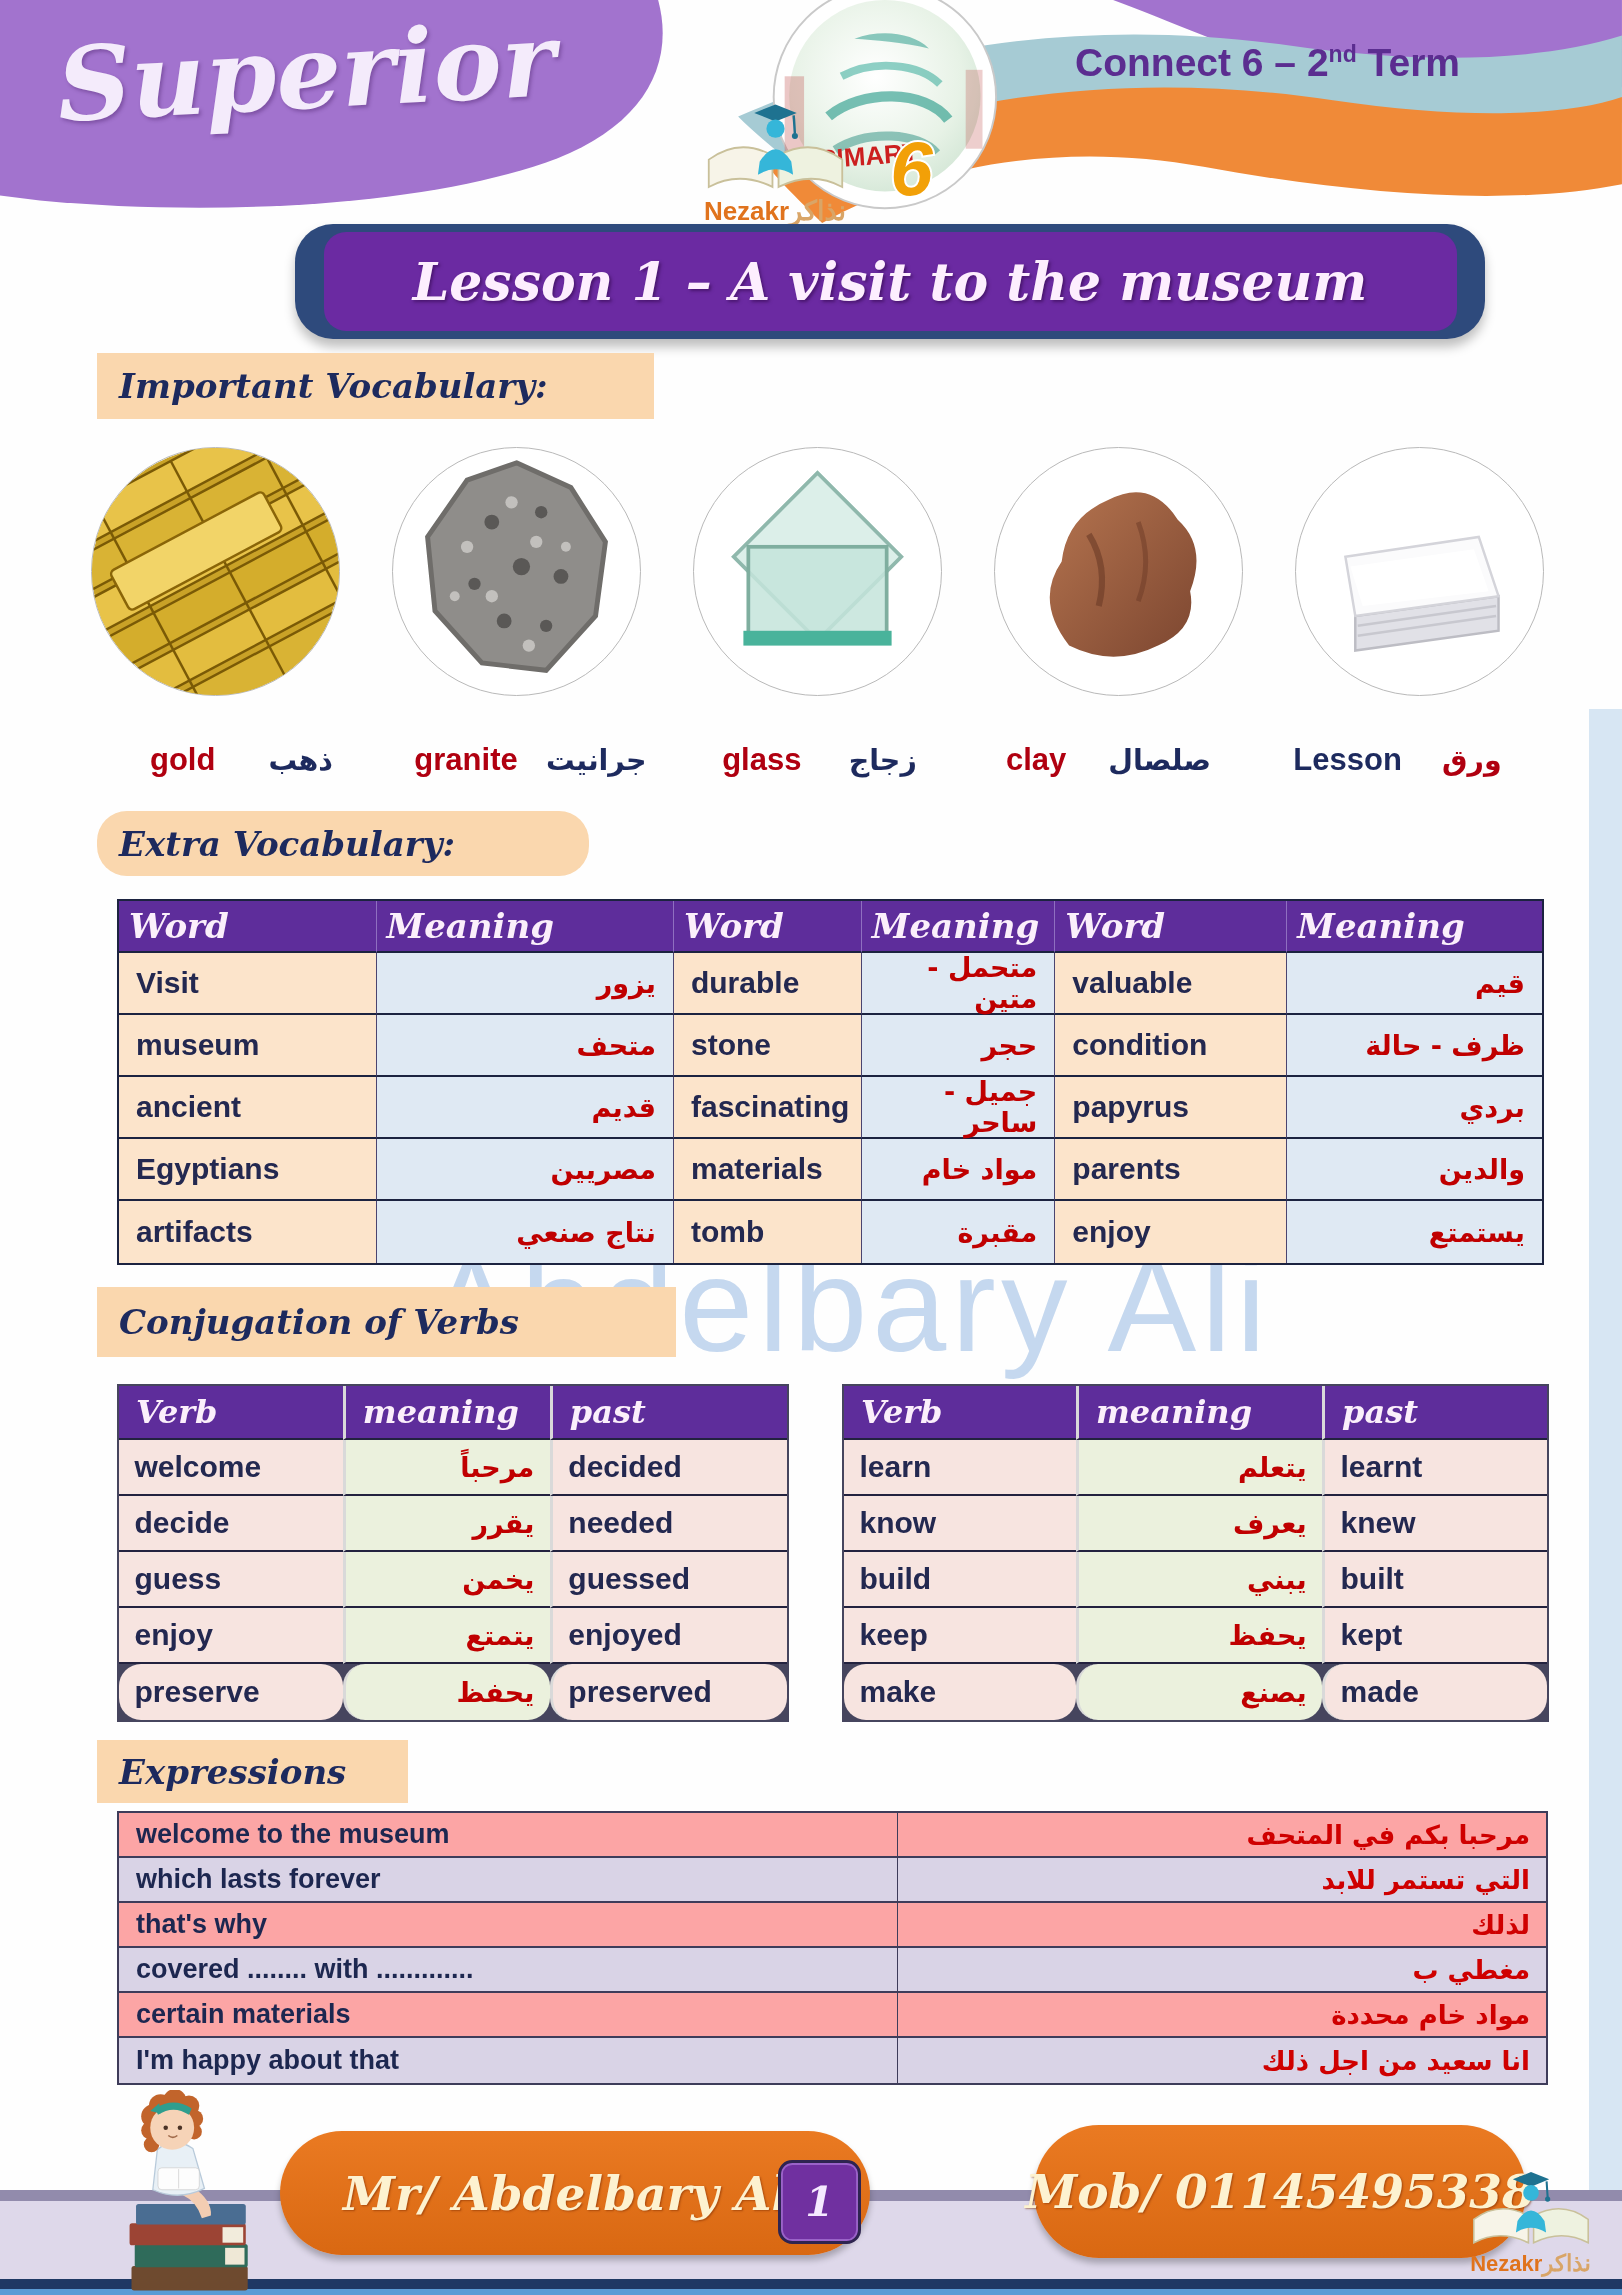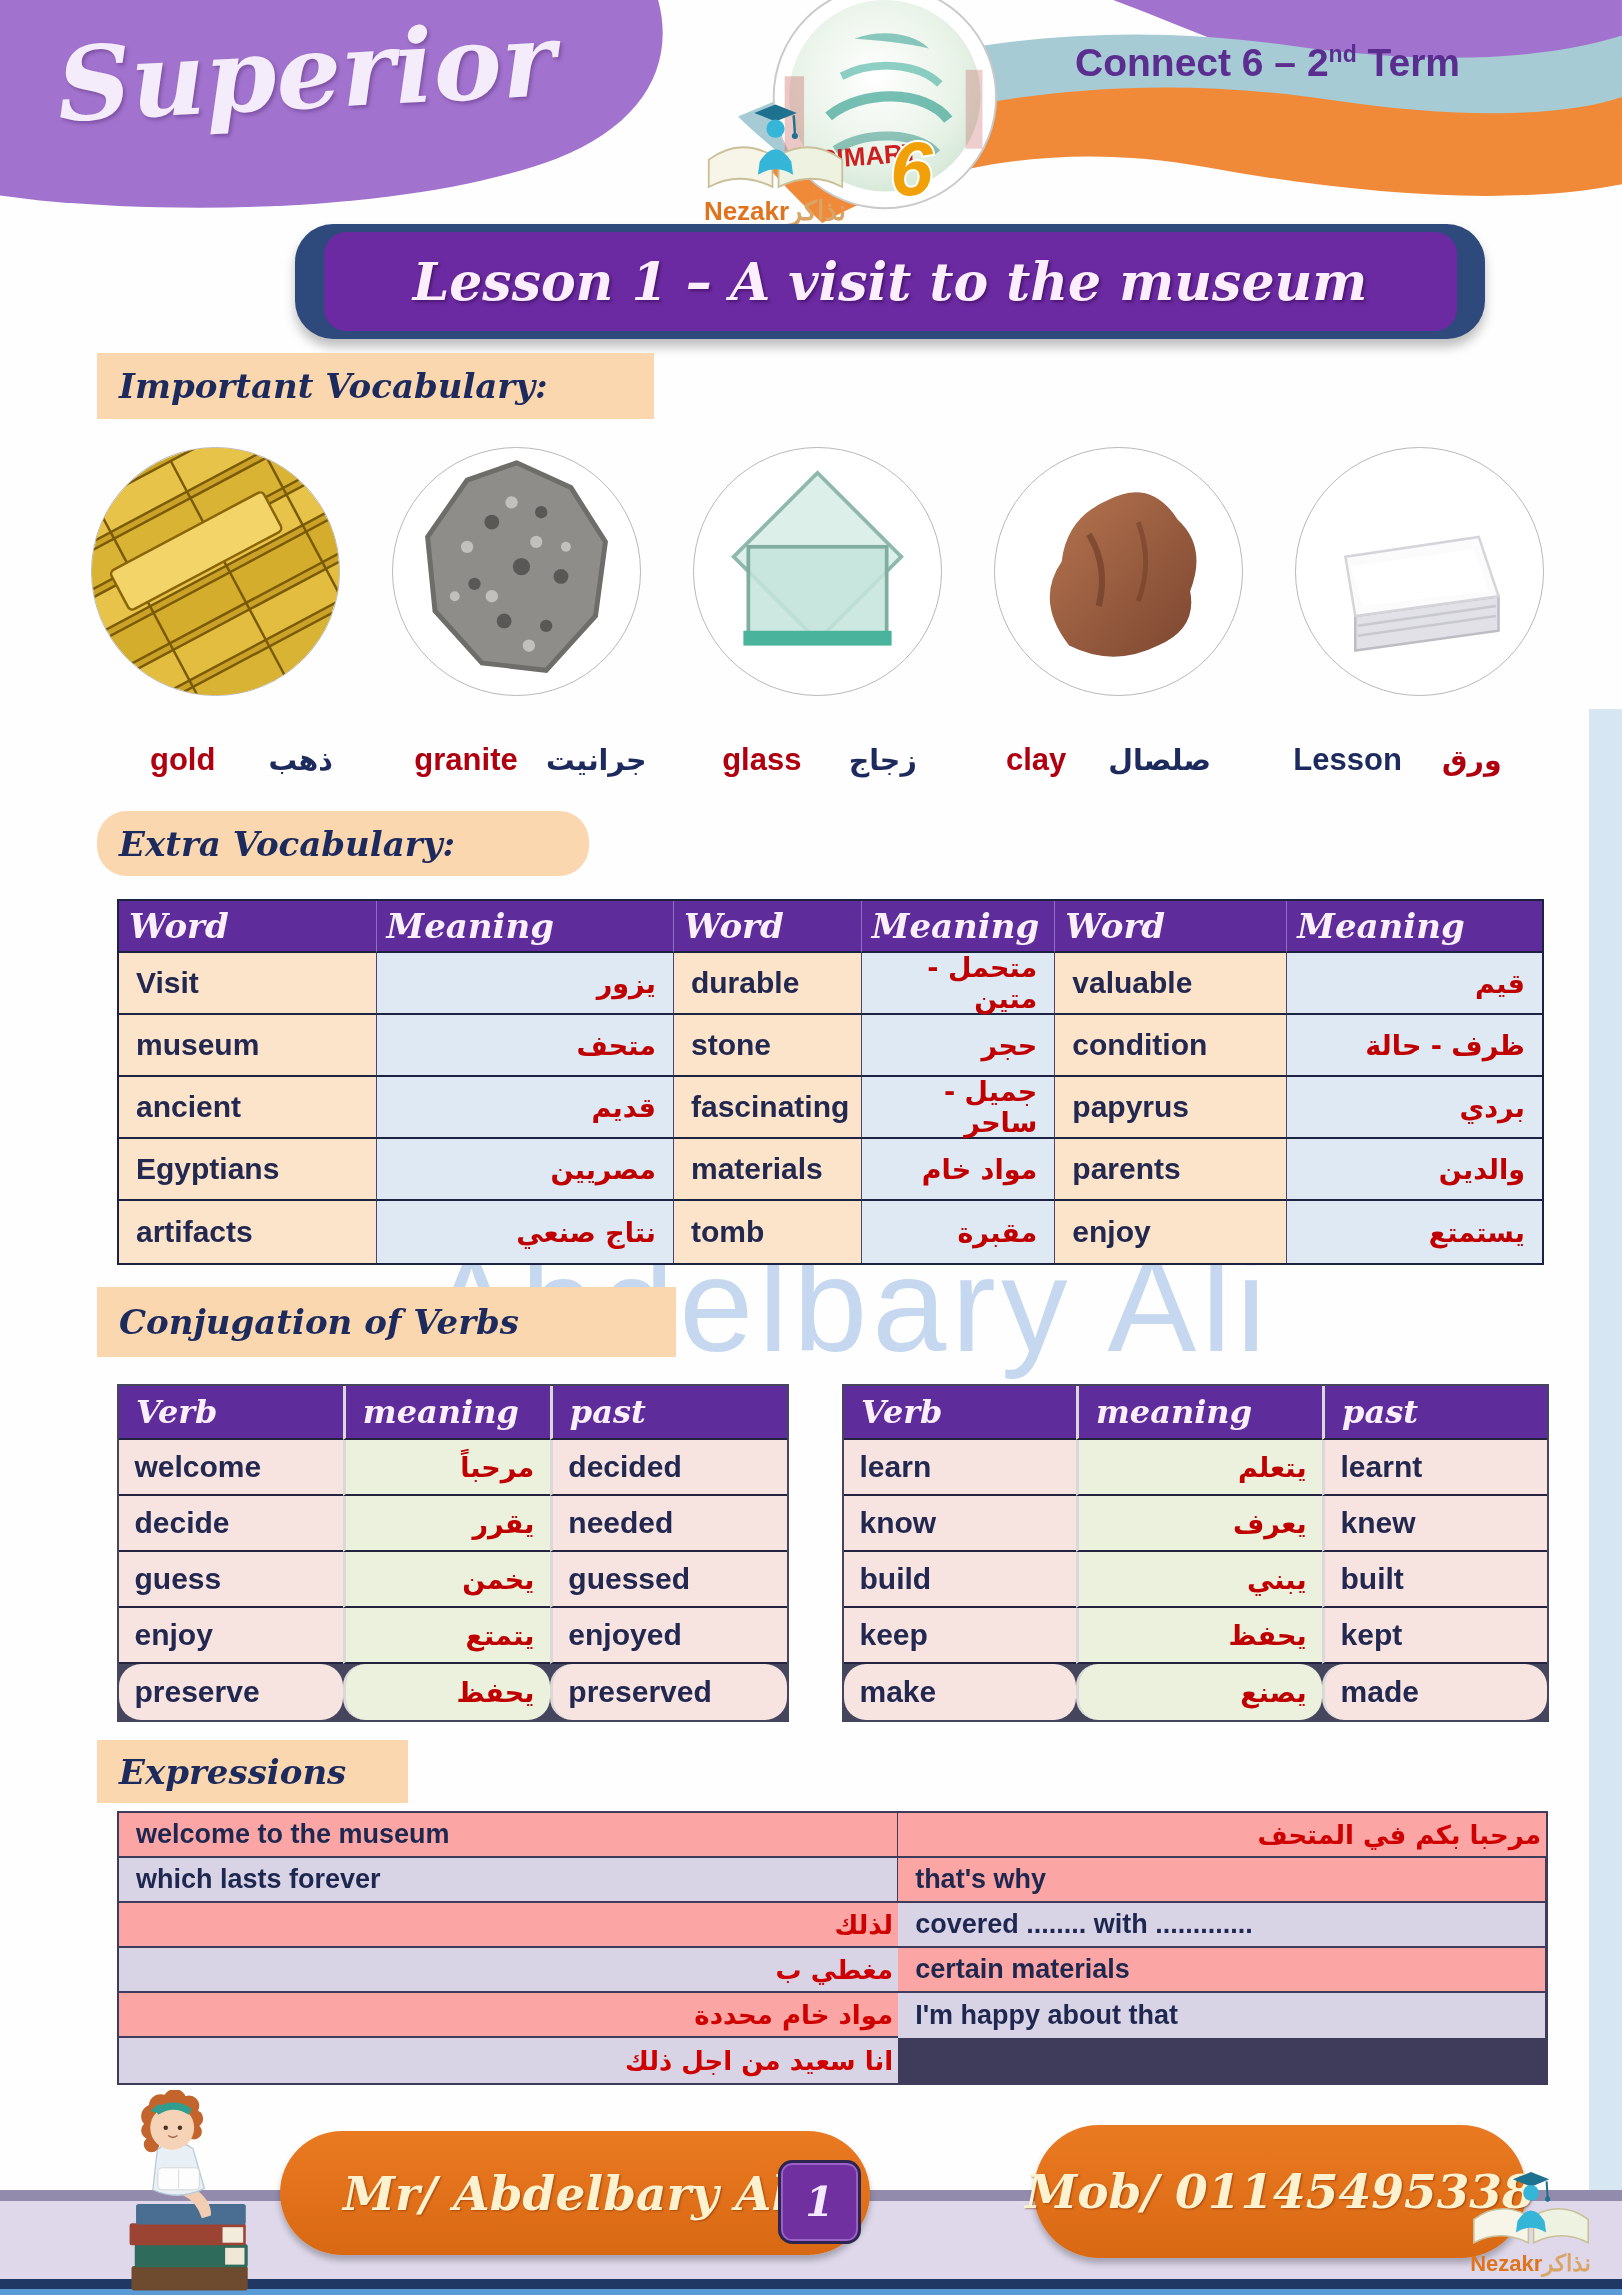--- a/index.html
+++ b/index.html
@@ -87,21 +87,21 @@
 
   
   .etable { position:absolute; left:117px; top:1811px; width:1431px;
             border:2.6px solid #3e3c5a; display:grid; grid-template-columns:54.6% 45.4%;
             background:#3e3c5a; }
   .ec { height:45px; display:flex; align-items:center; background:#fca5a5;
         border-bottom:2.6px solid #3e3c5a; }
   .ec.en { font:700 27px "Liberation Sans", sans-serif; color:#1d2750; padding-left:17px;
            border-right:1.9px solid #3e3c5a; }
   .ec.ar { font:700 26px "DejaVu Sans", sans-serif; color:#cf0000; direction:rtl;
-           padding-right:5px; }
+           padding-right:16px; }
   .ec.alt { background:#d9d3e6; }
   .etable .rl { border-bottom:none; }
 
   
   .right-strip { position:absolute; right:0; top:709px; width:34px; height:1481px;
                  background:#d7e6f3; }
 
   
   .footer-bar  { position:absolute; left:0; top:2190px; width:1623px; height:11px; background:#928bac; }
   .footer-bg   { position:absolute; left:0; top:2201px; width:1623px; height:78px; background:#ded8ea; }
@@ -380,20 +380,21 @@
     <div class="bc mean rl">يصنع</div>
     <div class="bc past rl">made</div>
   </div>
 
   <div class="sec-head" id="h-exp">Expressions</div>
 
   <div class="etable">
     <div class="ec en">welcome to the museum</div>
     <div class="ec ar">مرحبا بكم في المتحف</div>
     <div class="ec en alt">which lasts forever</div>
+    <div class="ec ar alt">التي تستمر للابد</div>
     <div class="ec en">that's why</div>
     <div class="ec ar">لذلك</div>
     <div class="ec en alt">covered ........ with .............</div>
     <div class="ec ar alt">مغطي ب</div>
     <div class="ec en">certain materials</div>
     <div class="ec ar">مواد خام محددة</div>
     <div class="ec en alt rl">I'm happy about that</div>
     <div class="ec ar alt rl">انا سعيد من اجل ذلك</div>
   </div>
 

